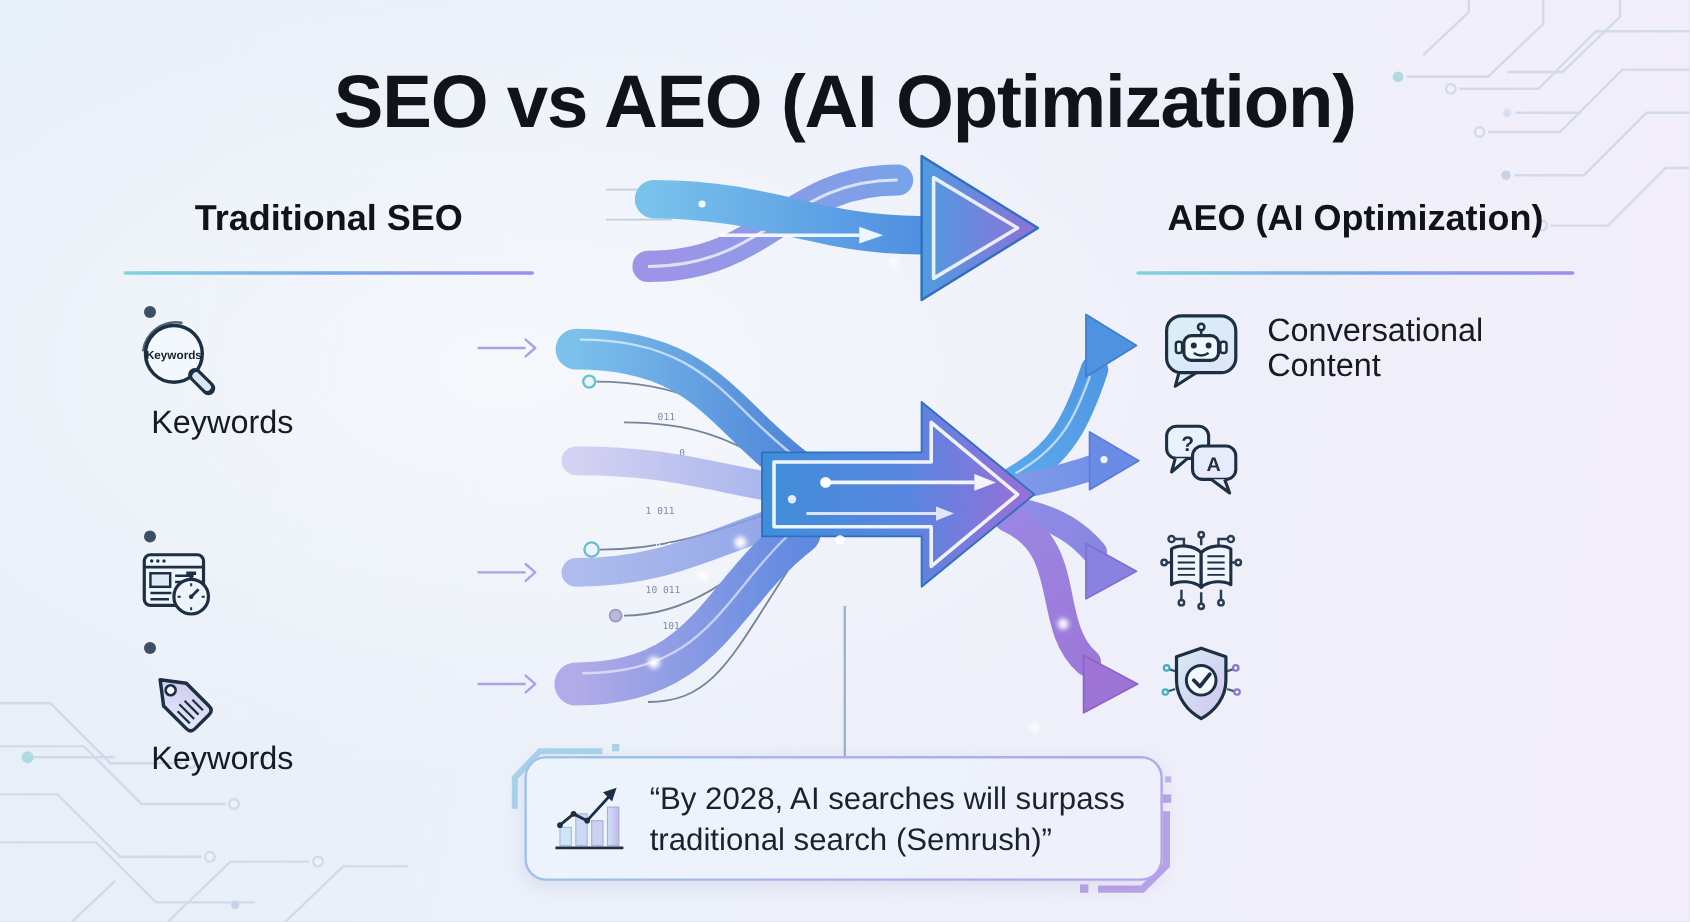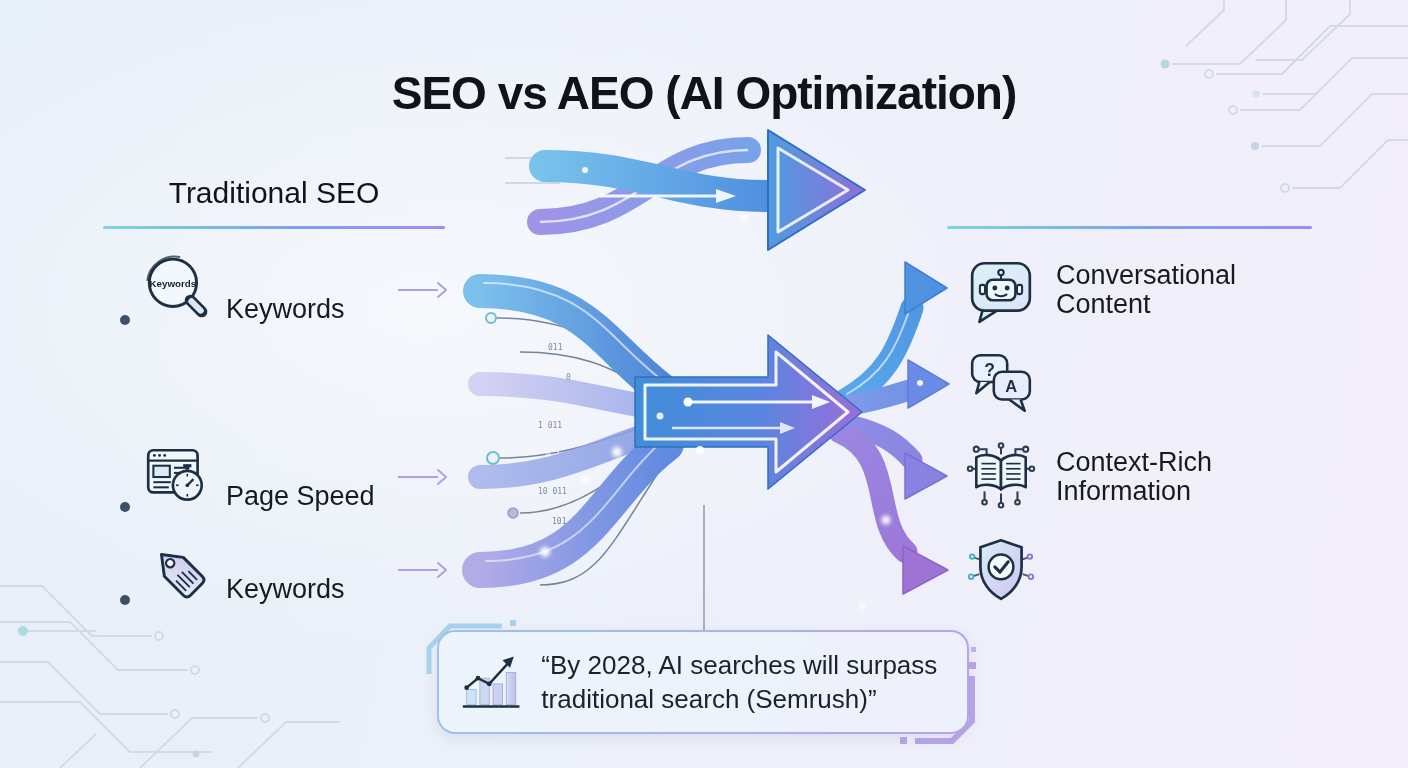--- a/index.html
+++ b/index.html
@@ -5,37 +5,37 @@
   html,body{margin:0;padding:0;background:#dfe3ee;}
   .canvas{
     position:relative;width:1408px;height:768px;overflow:hidden;
     font-family:"Liberation Sans",sans-serif;
     background:
       radial-gradient(900px 500px at 30% 40%, rgba(255,255,255,.55), rgba(255,255,255,0) 70%),
       linear-gradient(100deg,#e7eff8 0%,#ecf0f9 45%,#f2eefa 100%);
   }
   .layer{position:absolute;inset:0;width:1408px;height:768px;pointer-events:none;}
   .title{
-    position:absolute;left:0;right:0;top:50px;margin:16px;text-align:center;
-    font-size:46px;font-weight:bold;letter-spacing:-1px;color:#10141a;
+    position:absolute;left:0;right:0;top:50px;margin:0;text-align:center;
+    font-size:62px;font-weight:bold;letter-spacing:-1px;color:#10141a;
   }
   .col-header{
-    position:absolute;top:170px;height:46px;display:flex;align-items:center;justify-content:center;
-    font-size:30px;font-weight:normal;color:#10141a;
+    position:absolute;top:160px;height:46px;display:flex;align-items:center;justify-content:center;
+    font-size:30px;font-weight:bold;color:#10141a;
   }
   .col-header.left{left:103px;width:342px;}
   .col-header.right{left:947px;width:365px;}
   .header-underline{
     position:absolute;top:226px;height:3px;border-radius:2px;
     background:linear-gradient(90deg,#7fd4de 0%,#7ba4e8 55%,#9d8df0 100%);
   }
   .header-underline.left{left:103px;width:342px;}
   .header-underline.right{left:947px;width:365px;}
 
-  .seo-row{position:absolute;left:112px;width:332px;height:70px;display:flex;align-items:flex-end;}
+  .seo-row{position:absolute;left:112px;width:332px;height:70px;display:flex;align-items:flex-start;flex-direction:column;}
   .aeo-row{position:absolute;left:966px;width:352px;height:70px;display:flex;align-items:center;}
   .row-1{top:255px;} .row-2{top:348px;} .row-3{top:442px;} .row-4{top:535px;}
   .bullet{width:10px;height:10px;border-radius:50%;background:#3d4f63;margin:0 10px 0 8px;flex:0 0 auto;}
   .item-icon{flex:0 0 auto;}
   .seo-label{margin-left:14px;font-size:27px;color:#161b22;white-space:nowrap;}
   .aeo-label{margin-left:20px;font-size:27px;line-height:29px;color:#161b22;width:256px;}
   .row-arrow{position:absolute;left:284px;top:25px;}
 
   .quote-box{
     position:absolute;left:437px;top:630px;width:532px;height:104px;border-radius:18px;
@@ -225,20 +225,21 @@
       <rect x="969" y="662" width="7" height="7" fill="#b9a5e8"></rect>
       <rect x="971" y="647" width="5" height="5" fill="#c3b2ee"></rect>
       <rect x="900" y="737" width="7" height="7" fill="#b9a5e8"></rect>
     </g>
   </svg>
 
   <h1 class="title">SEO vs AEO (AI Optimization)</h1>
 
   <div class="col-header left">Traditional SEO</div>
   <div class="header-underline left"></div>
+  <div class="col-header right">AEO (AI Optimization)</div>
   <div class="header-underline right"></div>
 
   <div class="seo-row row-1">
     <span class="bullet"></span>
     <svg class="item-icon" width="72" height="72" viewBox="0 0 70 70">
       <path d="M7,27 A27,27 0 0 1 39,4" fill="none" stroke="#2a3d52" stroke-width="2" opacity="0.8"></path>
       <circle cx="32" cy="29" r="23" fill="#f2f8fd" stroke="#1d2f42" stroke-width="2.8"></circle>
       <text x="32" y="33" text-anchor="middle" font-size="9.5" font-weight="bold" fill="#15202e" font-family="Liberation Sans, sans-serif">Keywords</text>
       <line x1="49" y1="46" x2="60" y2="57" stroke="#1d2f42" stroke-width="11" stroke-linecap="round"></line>
       <line x1="50" y1="47" x2="59" y2="56" stroke="#d9e6f4" stroke-width="6" stroke-linecap="round"></line>
@@ -267,21 +268,20 @@
       <line x1="46" y1="29" x2="46" y2="25" stroke="#1d2f42" stroke-width="3"></line>
       <line x1="42" y1="25" x2="50" y2="25" stroke="#1d2f42" stroke-width="3"></line>
       <circle cx="46" cy="44" r="14" fill="#eef4fb" stroke="#1d2f42" stroke-width="2.6"></circle>
       <line x1="46" y1="44" x2="52" y2="38" stroke="#1d2f42" stroke-width="2.2"></line>
       <circle cx="46" cy="44" r="1.8" fill="#1d2f42"></circle>
       <line x1="46" y1="33" x2="46" y2="35.5" stroke="#1d2f42" stroke-width="1.6"></line>
       <line x1="46" y1="52.5" x2="46" y2="55" stroke="#1d2f42" stroke-width="1.6"></line>
       <line x1="35" y1="44" x2="37.5" y2="44" stroke="#1d2f42" stroke-width="1.6"></line>
       <line x1="54.5" y1="44" x2="57" y2="44" stroke="#1d2f42" stroke-width="1.6"></line>
     </svg>
-    <span class="seo-label">Page Speed</span>
     <svg class="row-arrow" width="52" height="20" viewBox="0 0 52 20">
       <line x1="2" y1="10" x2="42" y2="10" stroke="#a9a2e8" stroke-width="2"></line>
       <path d="M42,3 L50,10 L42,17" fill="none" stroke="#a9a2e8" stroke-width="2" stroke-linecap="round" stroke-linejoin="round"></path>
     </svg>
   </div>
 
   <div class="seo-row row-4">
     <span class="bullet"></span>
     <svg class="item-icon" width="72" height="72" viewBox="0 0 70 70">
       <defs>
@@ -365,21 +365,20 @@
         <line x1="15" y1="21" x2="29" y2="21"></line>
           <line x1="15" y1="26" x2="29" y2="26"></line>
           <line x1="15" y1="31" x2="29" y2="31"></line>
           <line x1="15" y1="36" x2="29" y2="36"></line>
         <line x1="39" y1="21" x2="53" y2="21"></line>
           <line x1="39" y1="26" x2="53" y2="26"></line>
           <line x1="39" y1="31" x2="53" y2="31"></line>
           <line x1="39" y1="36" x2="53" y2="36"></line>
       </g>
     </svg>
-    <span class="aeo-label">Context-Rich Information</span>
   </div>
 
   <div class="aeo-row row-4">
     <svg class="item-icon" width="70" height="70" viewBox="0 0 68 68">
       <defs>
         <linearGradient id="gShield" x1="0" y1="0" x2="1" y2="1">
           <stop offset="0" stop-color="#d8edf7"></stop>
             <stop offset="1" stop-color="#cfc4f0"></stop>
         </linearGradient>
       </defs>

